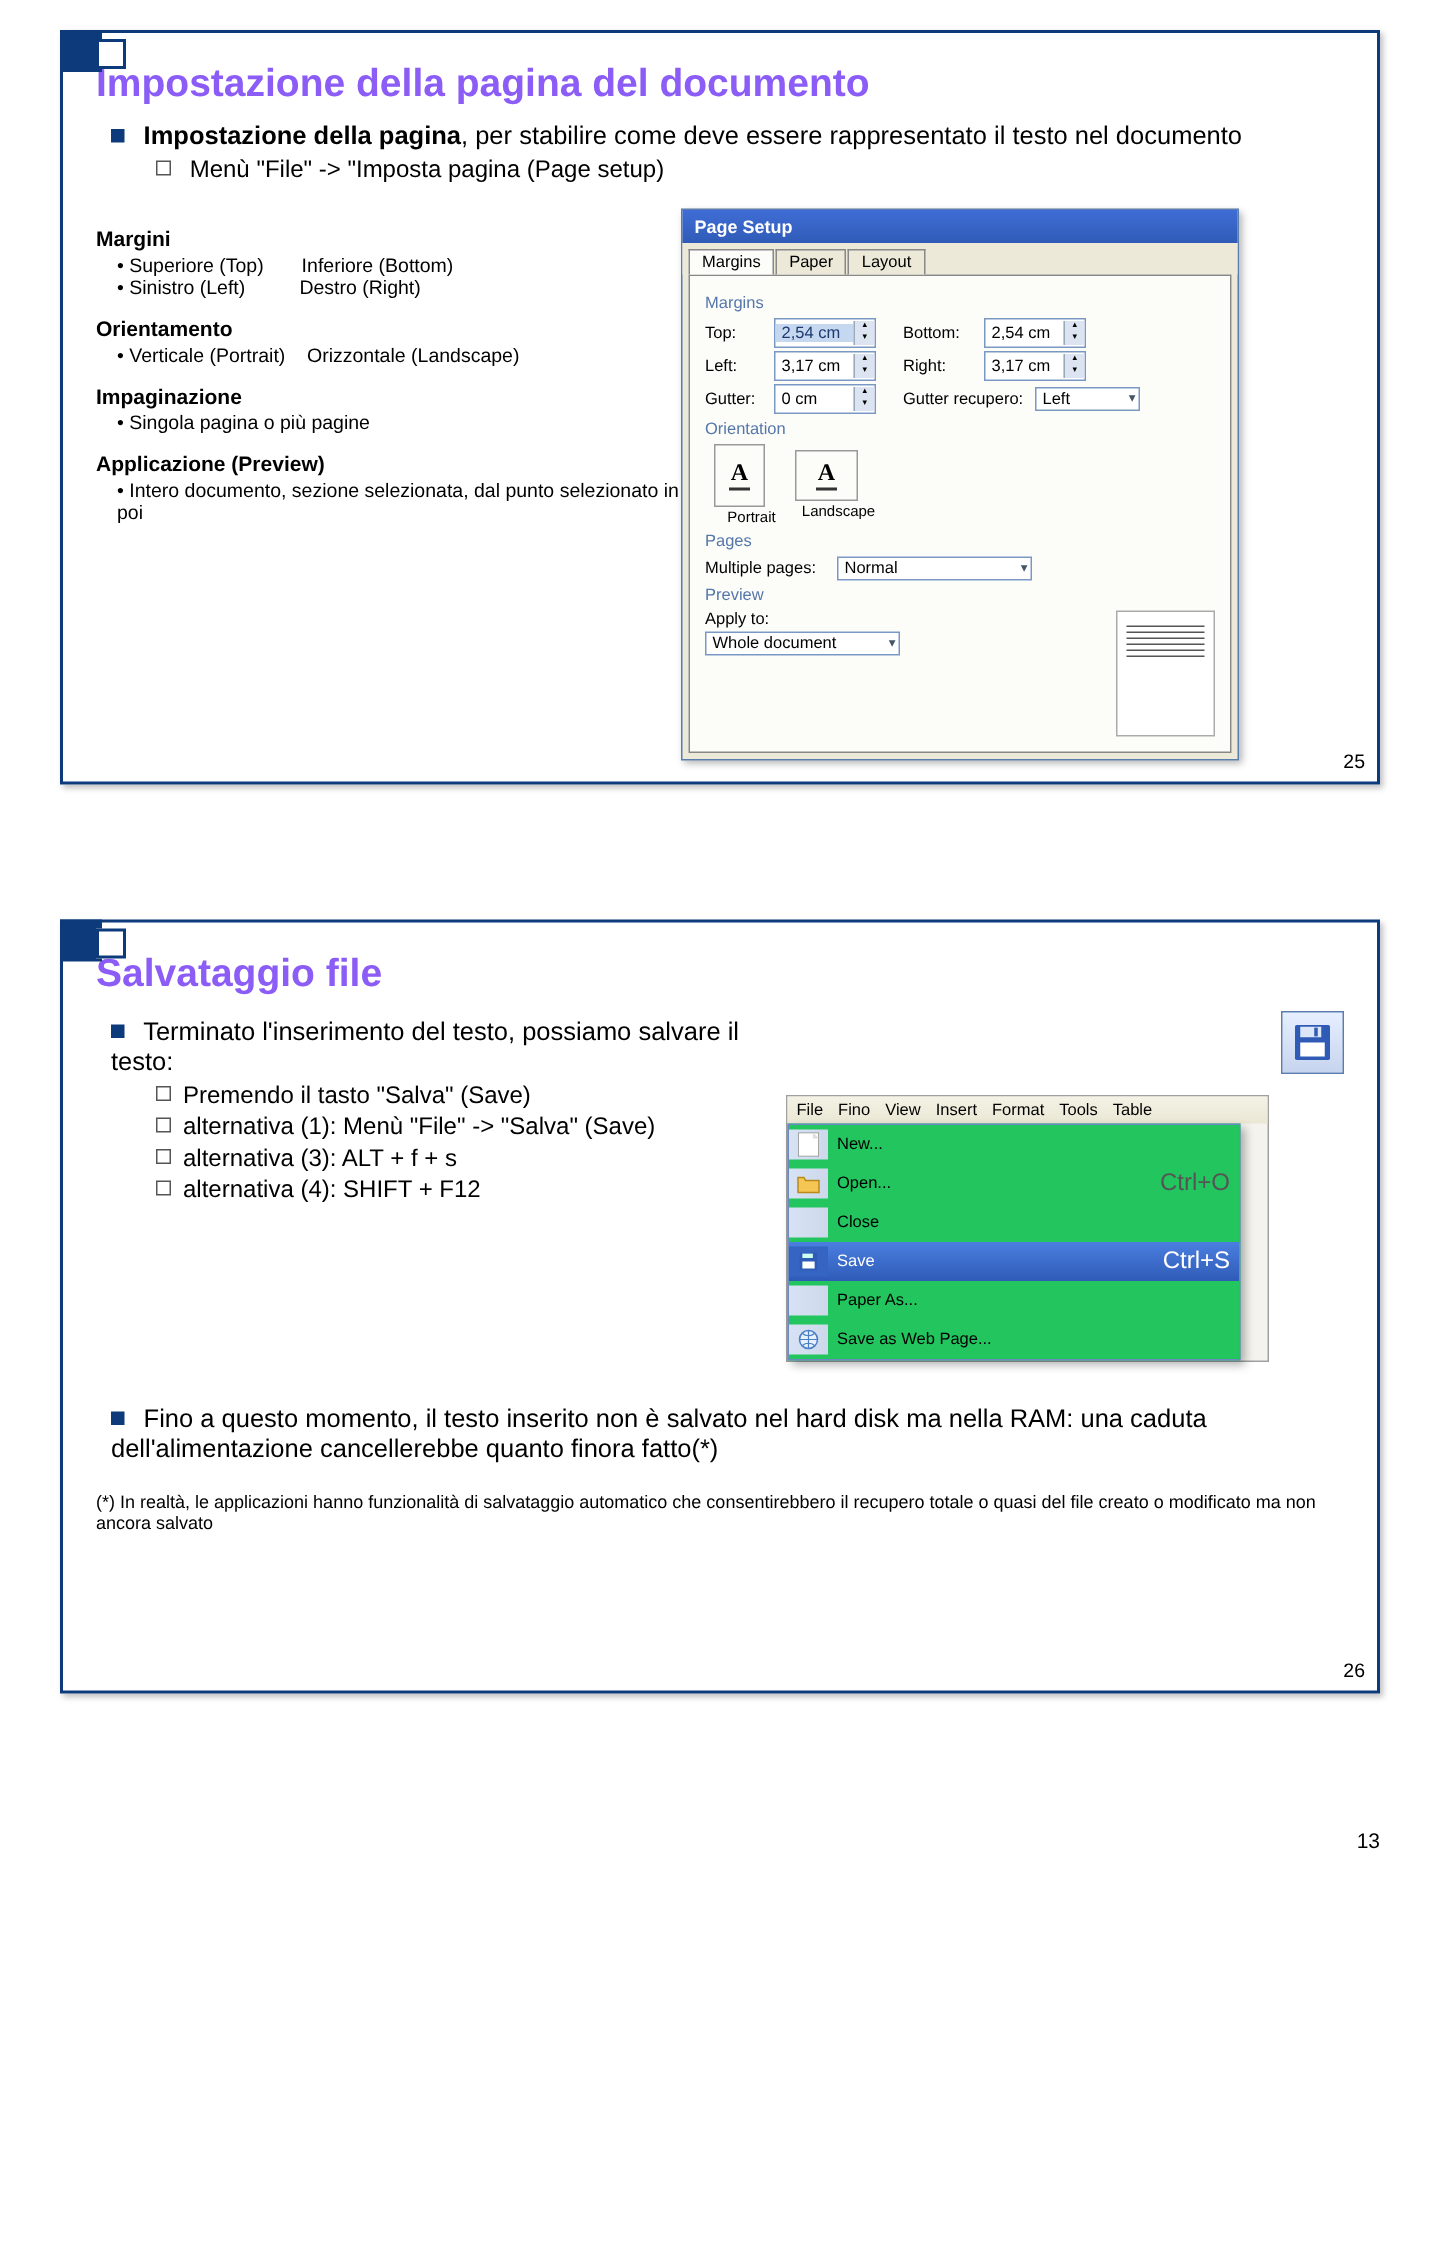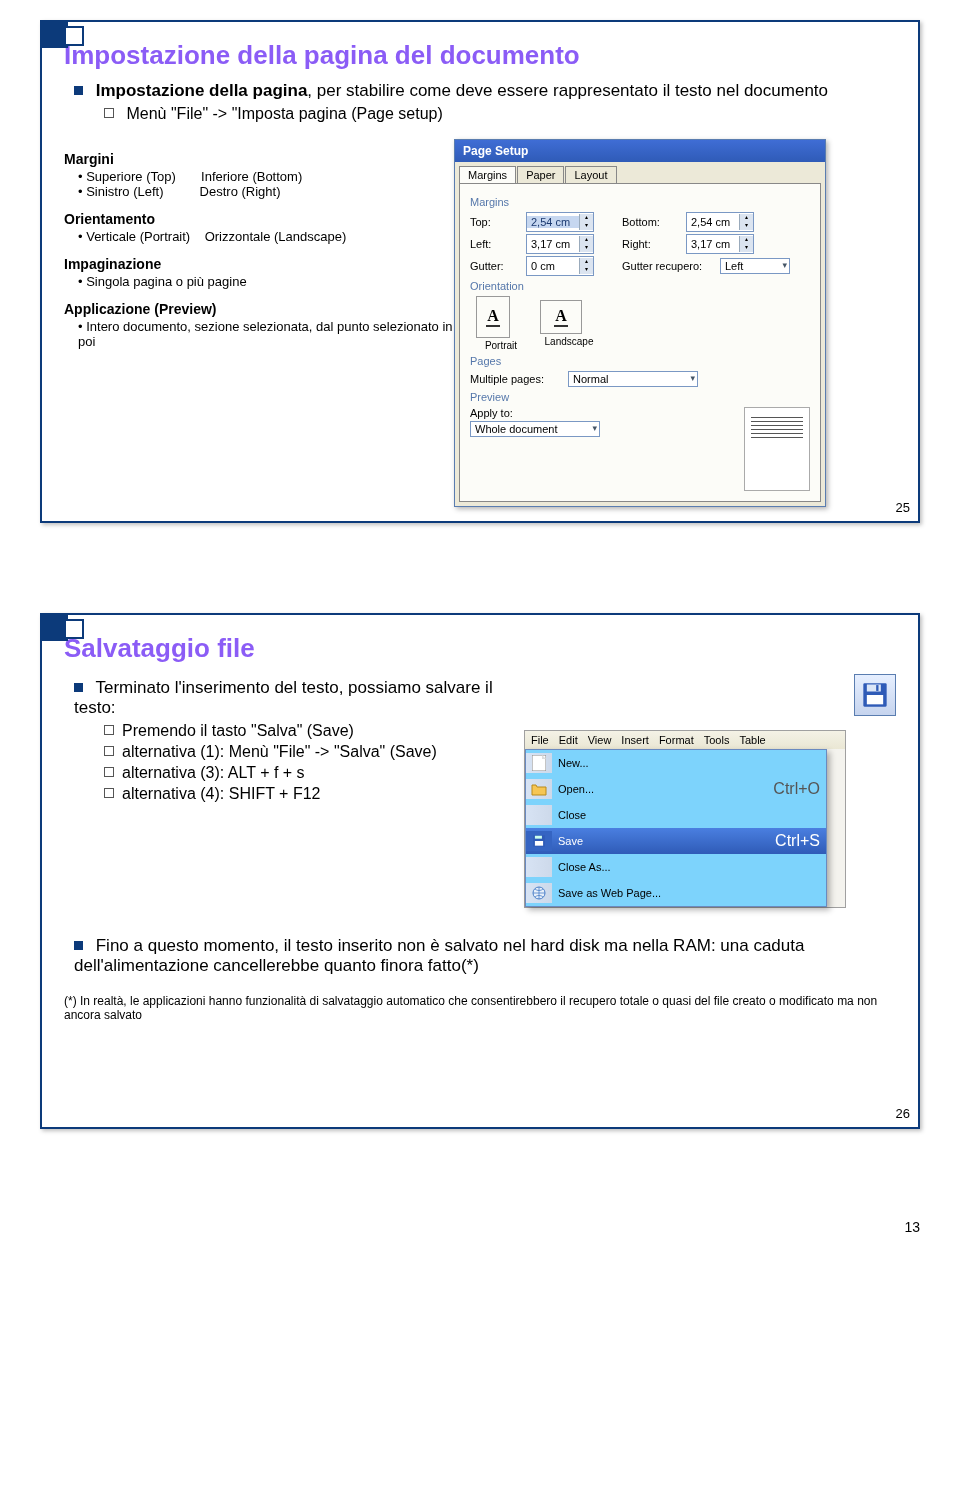--- a/index.html
+++ b/index.html
@@ -80,21 +80,21 @@
     color: #fff;
     padding: 4px 8px;
     font-weight: bold;
     font-size: 12px;
   }
   .tabs { background: #ece9d8; display: flex; padding: 4px 4px 0 4px; }
   .tab { border: 1px solid #888; border-bottom: none; padding: 2px 8px; background: #ece9d8; margin-right: 1px; font-size: 11px; }
   .tab.active { background: #fcfcf8; }
   .tab-body { background: #fcfcf8; border: 1px solid #888; margin: 0 4px 4px 4px; padding: 8px 10px; }
   .group-label { color: #5577aa; font-size: 11px; margin: 4px 0 4px 0; }
-  .row { display: flex; align-items: center; margin: 2px 0; gap: 14px; }
+  .row { display: flex; align-items: center; margin: 2px 0; gap: 4px; }
   .lbl { width: 42px; }
   .lbl2 { width: 50px; }
   .spin { display: flex; align-items: center; border: 1px solid #7a98c4; background: #fff; height: 18px; }
   .spin span { padding: 0 4px; width: 44px; display: inline-block; }
   .spin .arrows { width: 14px; display: flex; flex-direction: column; }
   .spin .arrows div { background: #dbe4f0; border-left: 1px solid #9ab; height: 8px; font-size: 6px; text-align: center; line-height: 7px; }
   .dropdown { border: 1px solid #7a98c4; background: #fff; padding: 1px 14px 1px 4px; position: relative; display: inline-block; }
   .dropdown::after { content: "▾"; position: absolute; right: 2px; top: 1px; font-size: 9px; color: #456; }
   .orient-box { display: inline-block; border: 1px solid #999; padding: 2px; margin-right: 16px; text-align: center; }
   .orient-portrait { width: 28px; height: 36px; }
@@ -105,21 +105,21 @@
   .preview-box div { border-top: 1px solid #555; margin: 3px 2px; }
   
   .menubar {
     background: #f4f3ee;
     border: 1px solid #a0a0a0;
     width: 320px;
     font-size: 11px;
   }
   .menubar-head { display: flex; gap: 10px; padding: 3px 6px; background: linear-gradient(#f4f2e6, #eae7d4); }
   .menubar-head span { }
-  .menu-drop { border: 1px solid #6a8ac0; background: #7dd3fc; box-shadow: 3px 3px 6px rgba(0,0,0,0.3); margin: 0 0 0 0; width: 300px; }
+  .menu-drop { border: 1px solid #6a8ac0; background: #22c55e; box-shadow: 3px 3px 6px rgba(0,0,0,0.3); margin: 0 0 0 0; width: 300px; }
   .menu-row { display: flex; align-items: center; padding: 3px 6px 3px 0; }
   .menu-row.sel { background: linear-gradient(#4a7fe0, #2f5bb7); color: #fff; }
   .menu-iconcol { width: 26px; background: linear-gradient(90deg,#d7e3f4,#cdd9ea); height: 20px; display: flex; align-items: center; justify-content: center; margin-right: 6px; }
   .menu-row.sel .menu-iconcol { background: #3564c2; }
   .menu-label { flex: 1; }
   .menu-short { color: #555; font-size: 16px; }
   .menu-row.sel .menu-short { color: #fff; }
   .footnote { font-size: 12px; margin-top: 18px; }
   .page-num { text-align: right; font-size: 14px; margin-top: 40px; }
 </style>
@@ -302,21 +302,21 @@
           <rect x="2" y="2" width="20" height="20" rx="1" fill="#2f5bb7"></rect>
           <rect x="5" y="3" width="12" height="6" fill="#dbe6f7"></rect>
           <rect x="13" y="3.5" width="2" height="5" fill="#2f5bb7"></rect>
           <rect x="5" y="12" width="14" height="8" fill="#fff"></rect>
         </svg>
       </div>
 
       <div class="menubar">
         <div class="menubar-head">
           <span>File</span>
-          <span>Edit</span>
+          <span>Fino</span>
           <span>View</span>
           <span>Insert</span>
           <span>Format</span>
           <span>Tools</span>
           <span>Table</span>
         </div>
         <div class="menu-drop">
           <div class="menu-row">
             <div class="menu-iconcol">
               <svg width="14" height="16" viewBox="0 0 14 16">
@@ -345,21 +345,21 @@
                   <rect x="2" y="2" width="20" height="20" rx="1" fill="#2f5bb7"></rect>
                   <rect x="5" y="3" width="12" height="5" fill="#cfe"></rect>
                   <rect x="5" y="12" width="14" height="8" fill="#fff"></rect>
                 </svg>
             </div>
             <span class="menu-label">Save</span>
             <span class="menu-short">Ctrl+S</span>
           </div>
           <div class="menu-row">
             <div class="menu-iconcol"></div>
-            <span class="menu-label">Close As...</span>
+            <span class="menu-label">Paper As...</span>
           </div>
           <div class="menu-row">
             <div class="menu-iconcol">
               <svg width="14" height="14" viewBox="0 0 14 14">
                   <circle cx="7" cy="7" r="6" fill="#e8f0fa" stroke="#4a7fc8"></circle>
                   <path d="M1 7h12M7 1v12M3 3c2 2 6 2 8 0M3 11c2-2 6-2 8 0" stroke="#4a7fc8" fill="none" stroke-width="0.8"></path>
                 </svg>
             </div>
             <span class="menu-label">Save as Web Page...</span>
           </div>

